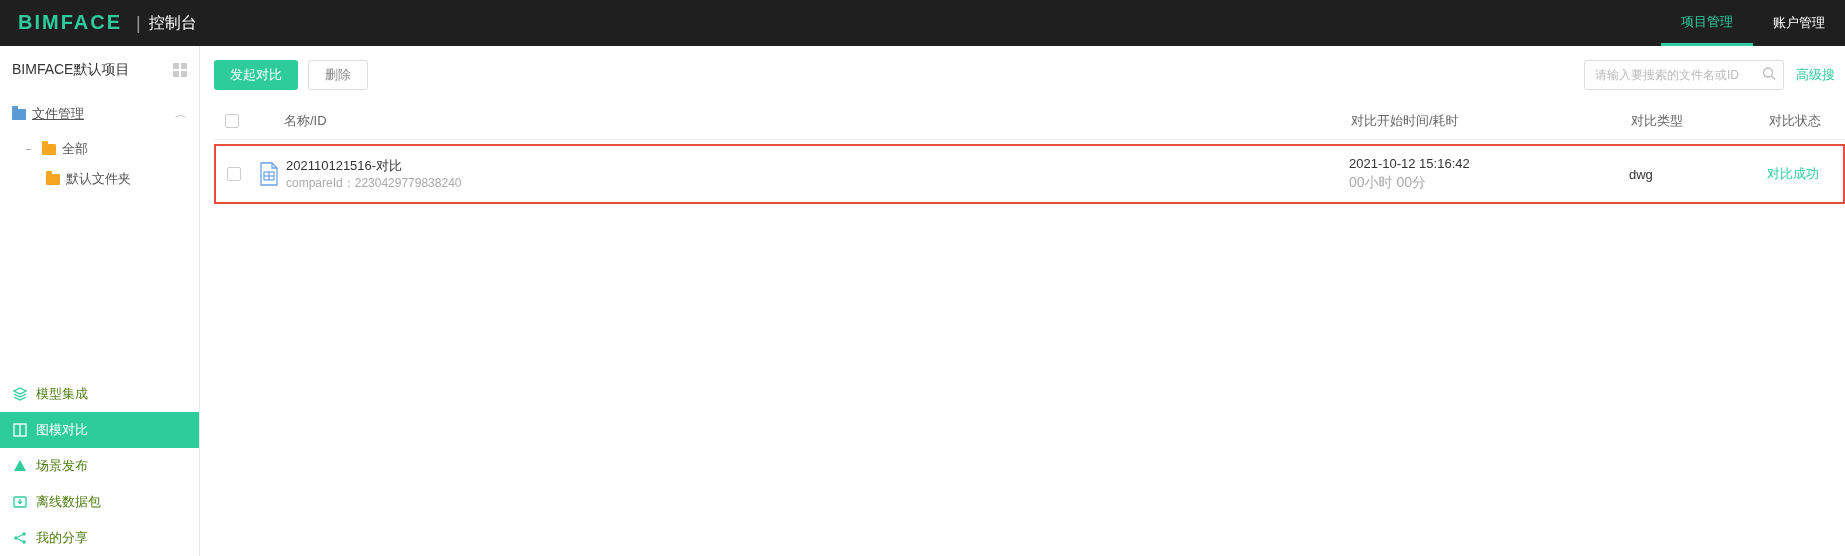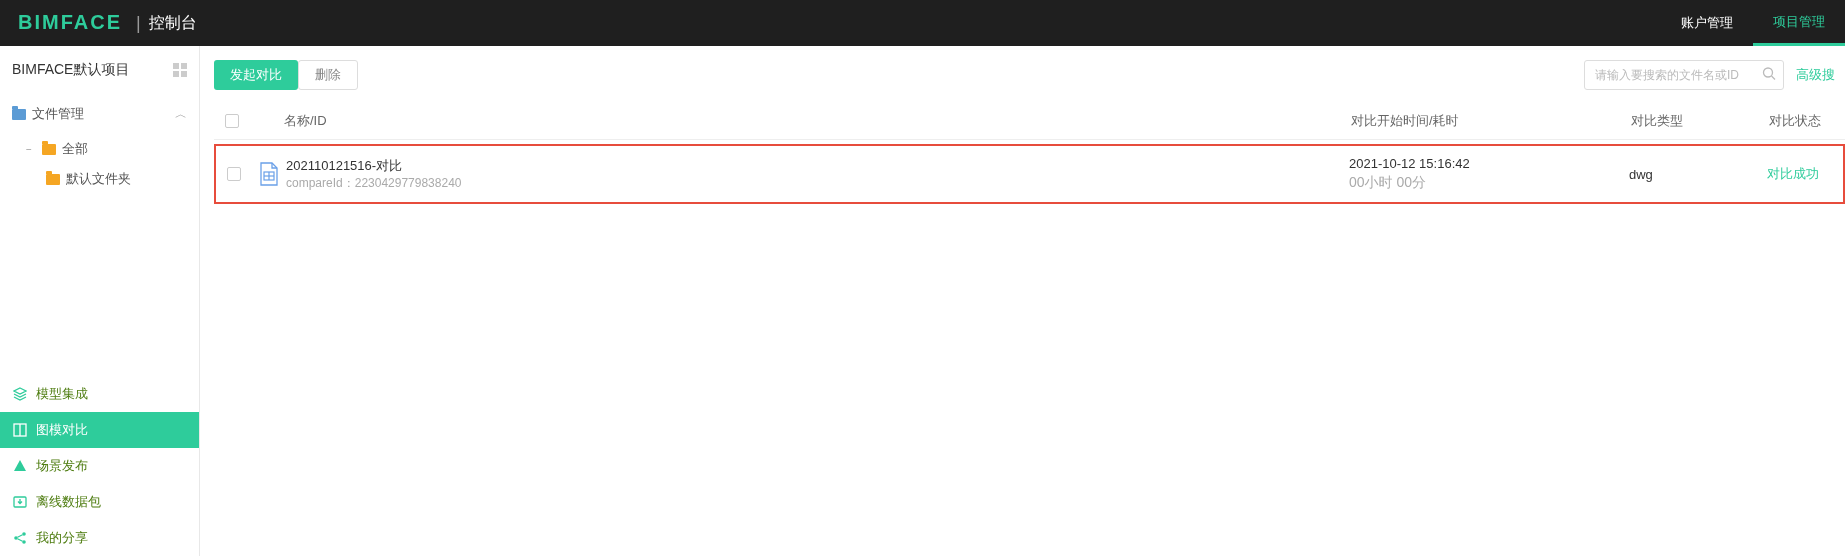--- a/index.html
+++ b/index.html
@@ -19,42 +19,42 @@
     .layout { display: flex; height: calc(100vh - 46px); }
     
     
     .sidebar { width: 200px; border-right: 1px solid #e8e8e8; display: flex; flex-direction: column; }
     .project-header { height: 48px; display: flex; align-items: center; justify-content: space-between; padding: 0 12px; }
     .project-title { font-size: 14px; color: #333; }
     .grid-icon { color: #bbb; display: inline-flex; }
     
     .sidebar-section { }
     .sidebar-section-header { height: 40px; display: flex; align-items: center; justify-content: space-between; padding: 0 12px; cursor: pointer; color: #555; font-size: 13px; }
-    .sidebar-section-header .left { display: flex; align-items: center; gap: 6px; }
+    .sidebar-section-header .left { display: flex; align-items: center; gap: 6px; text-decoration: underline; }
     .folder-icon-blue { width: 14px; height: 11px; background: #5b9bd5; display: inline-block; border-radius: 1px; position: relative; }
     .folder-icon-blue::before { content: ""; position: absolute; top: -3px; left: 0; width: 6px; height: 3px; background: #5b9bd5; border-radius: 1px 1px 0 0; }
     .folder-icon-orange { width: 14px; height: 11px; background: #f5a623; display: inline-block; border-radius: 1px; position: relative; }
     .folder-icon-orange::before { content: ""; position: absolute; top: -3px; left: 0; width: 6px; height: 3px; background: #f5a623; border-radius: 1px 1px 0 0; }
     .chevron { color: #999; font-size: 12px; }
     
     .tree { padding-left: 12px; }
     .tree-item { display: flex; align-items: center; gap: 6px; height: 30px; padding-left: 14px; cursor: pointer; color: #555; font-size: 13px; }
     .tree-item .toggle { color: #999; font-size: 10px; width: 10px; }
     .tree-sub { padding-left: 28px; }
     
     
     .sidebar-bottom { margin-top: auto; }
     .sidebar-nav-item { height: 36px; display: flex; align-items: center; gap: 8px; padding: 0 12px; cursor: pointer; font-size: 13px; color: #4d7c0f; }
     .sidebar-nav-item.active { background: #2ecc9b; color: #fff; }
     .sidebar-nav-item .nav-icon { width: 16px; display: inline-flex; align-items: center; justify-content: center; }
     
     
     .main { flex: 1; padding: 14px 0 0 14px; display: flex; flex-direction: column; overflow: hidden; }
     .toolbar { display: flex; align-items: center; justify-content: space-between; padding-right: 10px; margin-bottom: 12px; }
-    .toolbar-left { display: flex; }
+    .toolbar-left { display: flex; gap: 10px; }
     .btn { height: 30px; padding: 0 16px; border-radius: 3px; font-size: 13px; cursor: pointer; border: none; display: inline-flex; align-items: center; }
     .btn-primary { background: #2ecc9b; color: #fff; }
     .btn-default { background: #fff; border: 1px solid #ddd; color: #888; }
     .toolbar-right { display: flex; align-items: center; gap: 12px; }
     .search-wrap { position: relative; }
     .search-input { width: 200px; height: 30px; border: 1px solid #ddd; border-radius: 3px; padding: 0 30px 0 10px; font-size: 12px; color: #333; }
     .search-input::placeholder { color: #bbb; }
     .search-icon { position: absolute; right: 8px; top: 50%; transform: translateY(-50%); color: #bbb; }
     .adv-link { color: #2ecc9b; font-size: 13px; cursor: pointer; }
     
@@ -85,22 +85,22 @@
   <div class="logo-area">
     <span class="logo-text">
       <svg width="110" height="22" viewBox="0 0 110 22">
         <text x="0" y="17" fill="#2ecc9b" font-family="Arial" font-weight="700" font-size="20" letter-spacing="2">BIMFACE</text>
       </svg>
     </span>
     <span class="logo-divider">|</span>
     <span class="logo-sub">控制台</span>
   </div>
   <div class="top-nav">
+    <div class="top-nav-item active">项目管理</div>
     <div class="top-nav-item">账户管理</div>
-    <div class="top-nav-item active">项目管理</div>
   </div>
 </div>
 
 <div class="layout">
 
   <div class="sidebar">
     <div class="project-header">
       <span class="project-title">BIMFACE默认项目</span>
       <span class="grid-icon">
         <svg width="14" height="14" viewBox="0 0 14 14">

